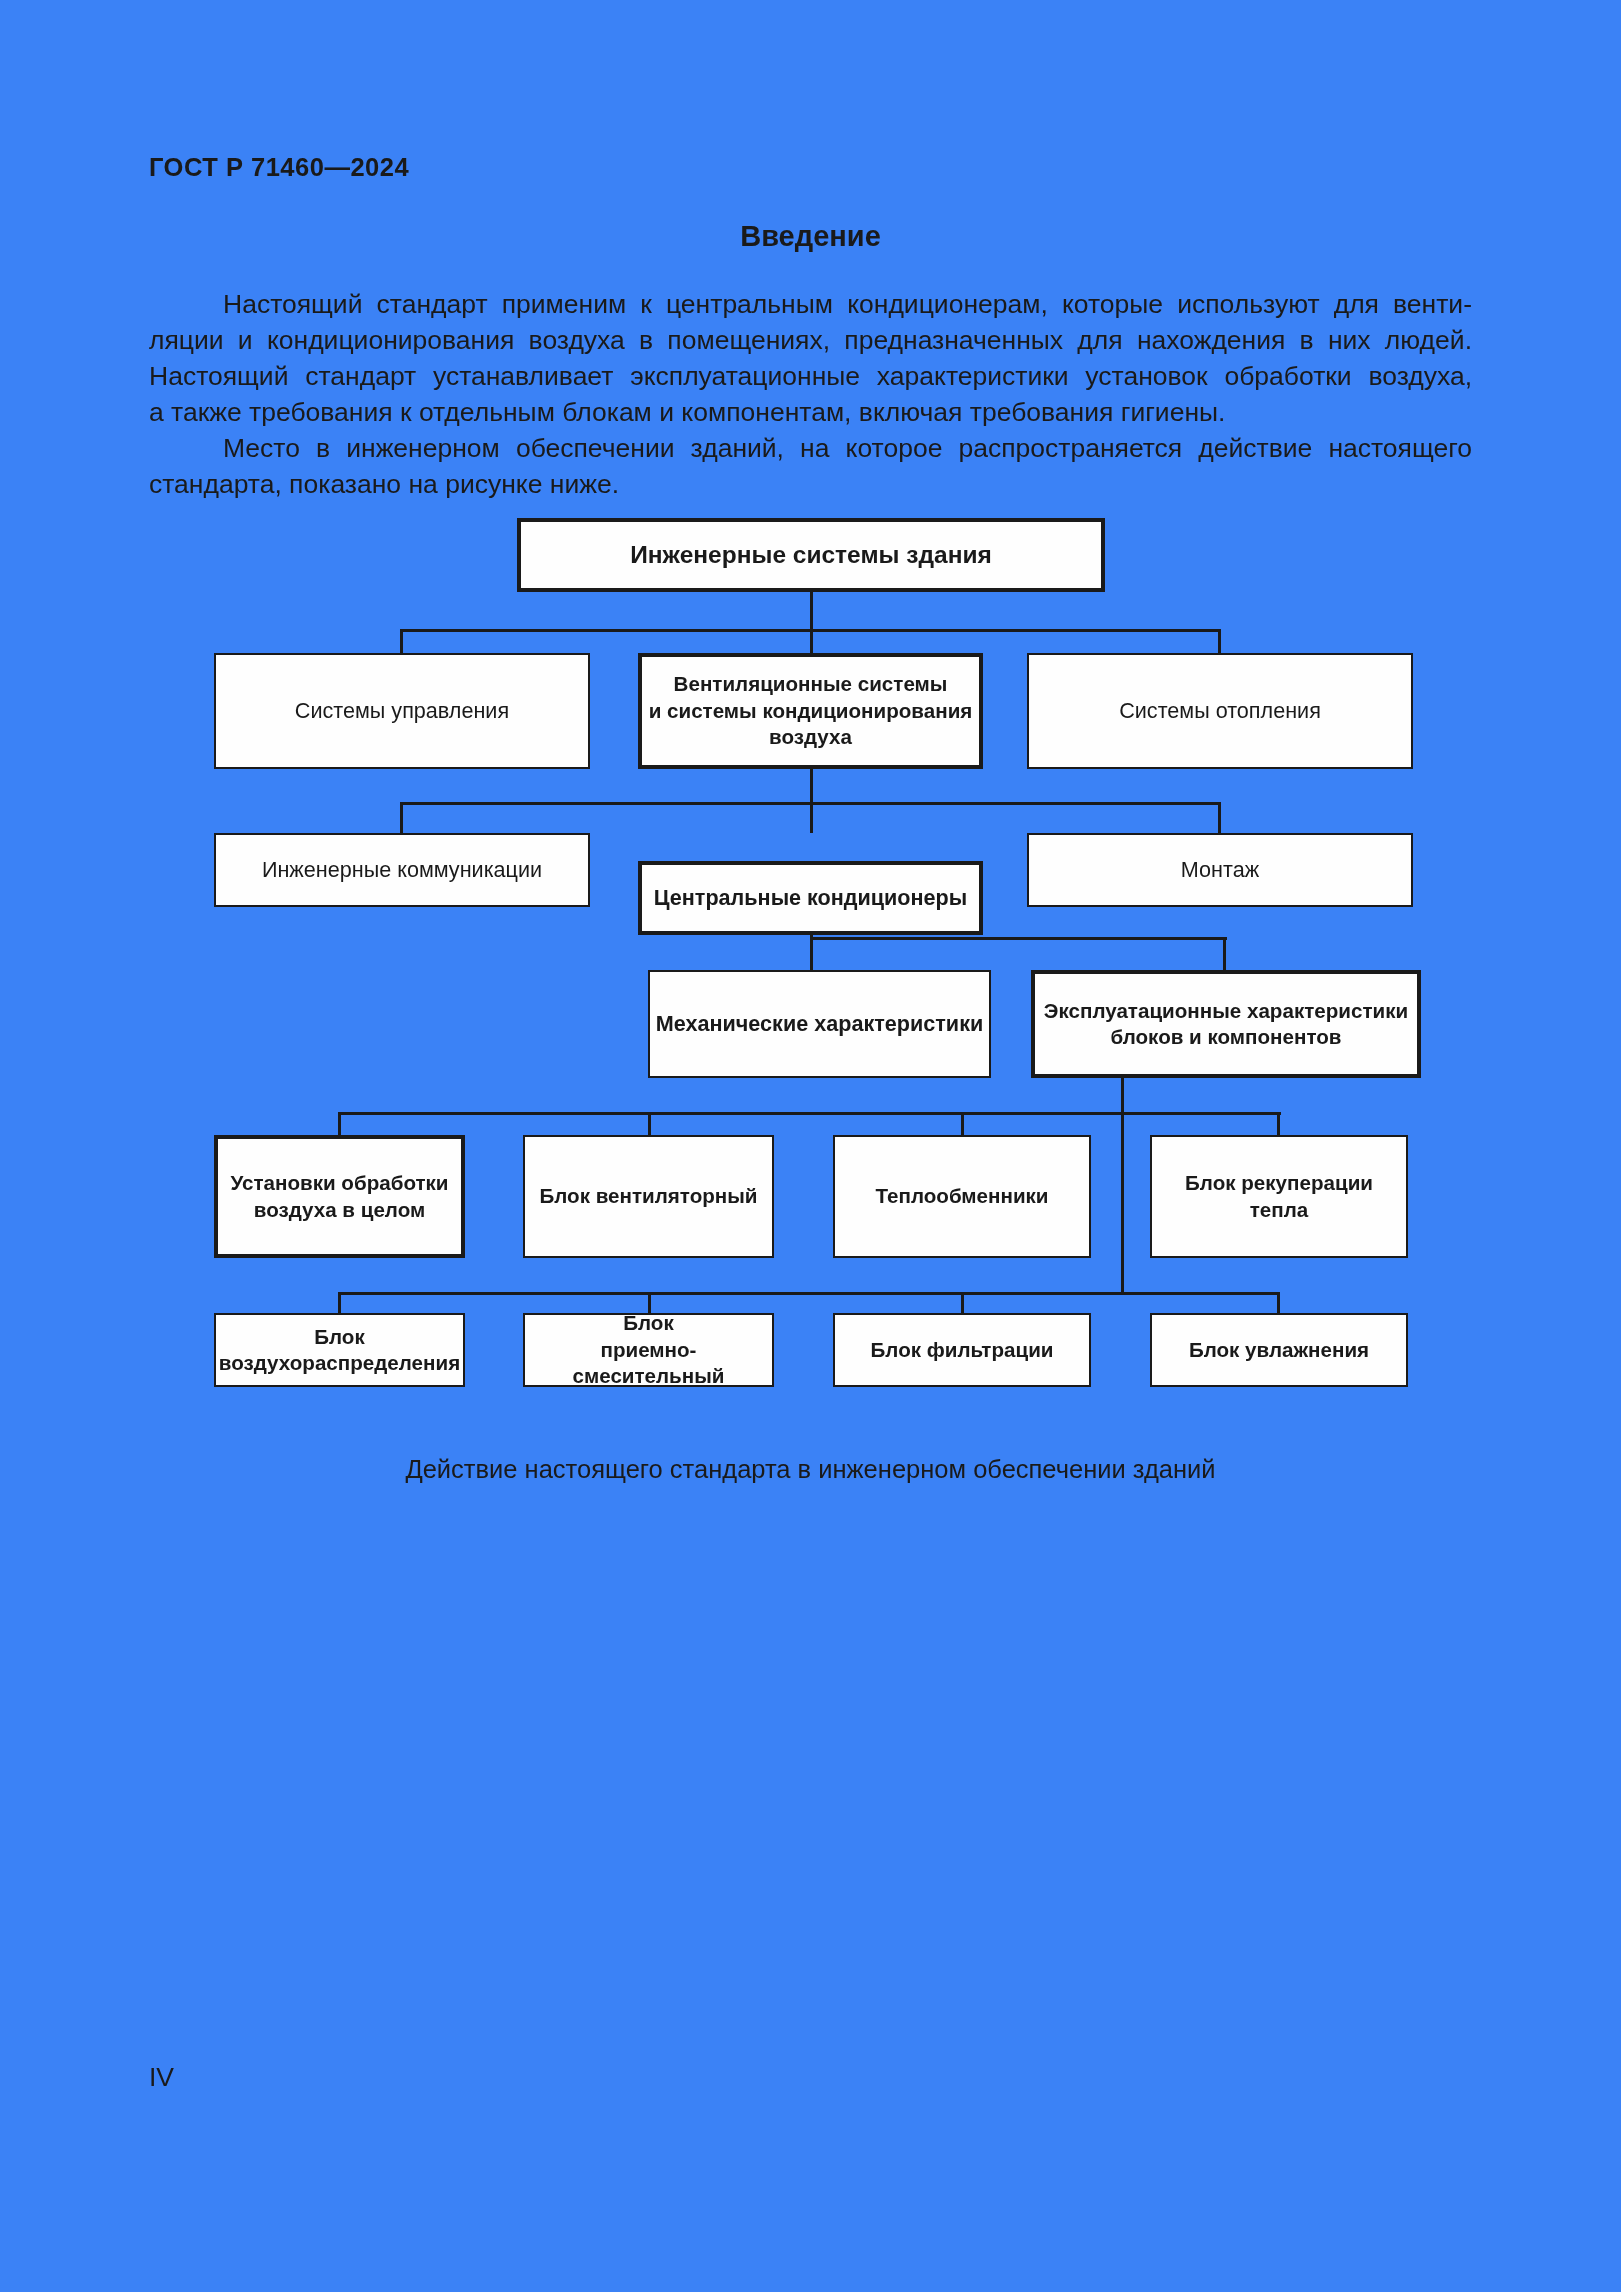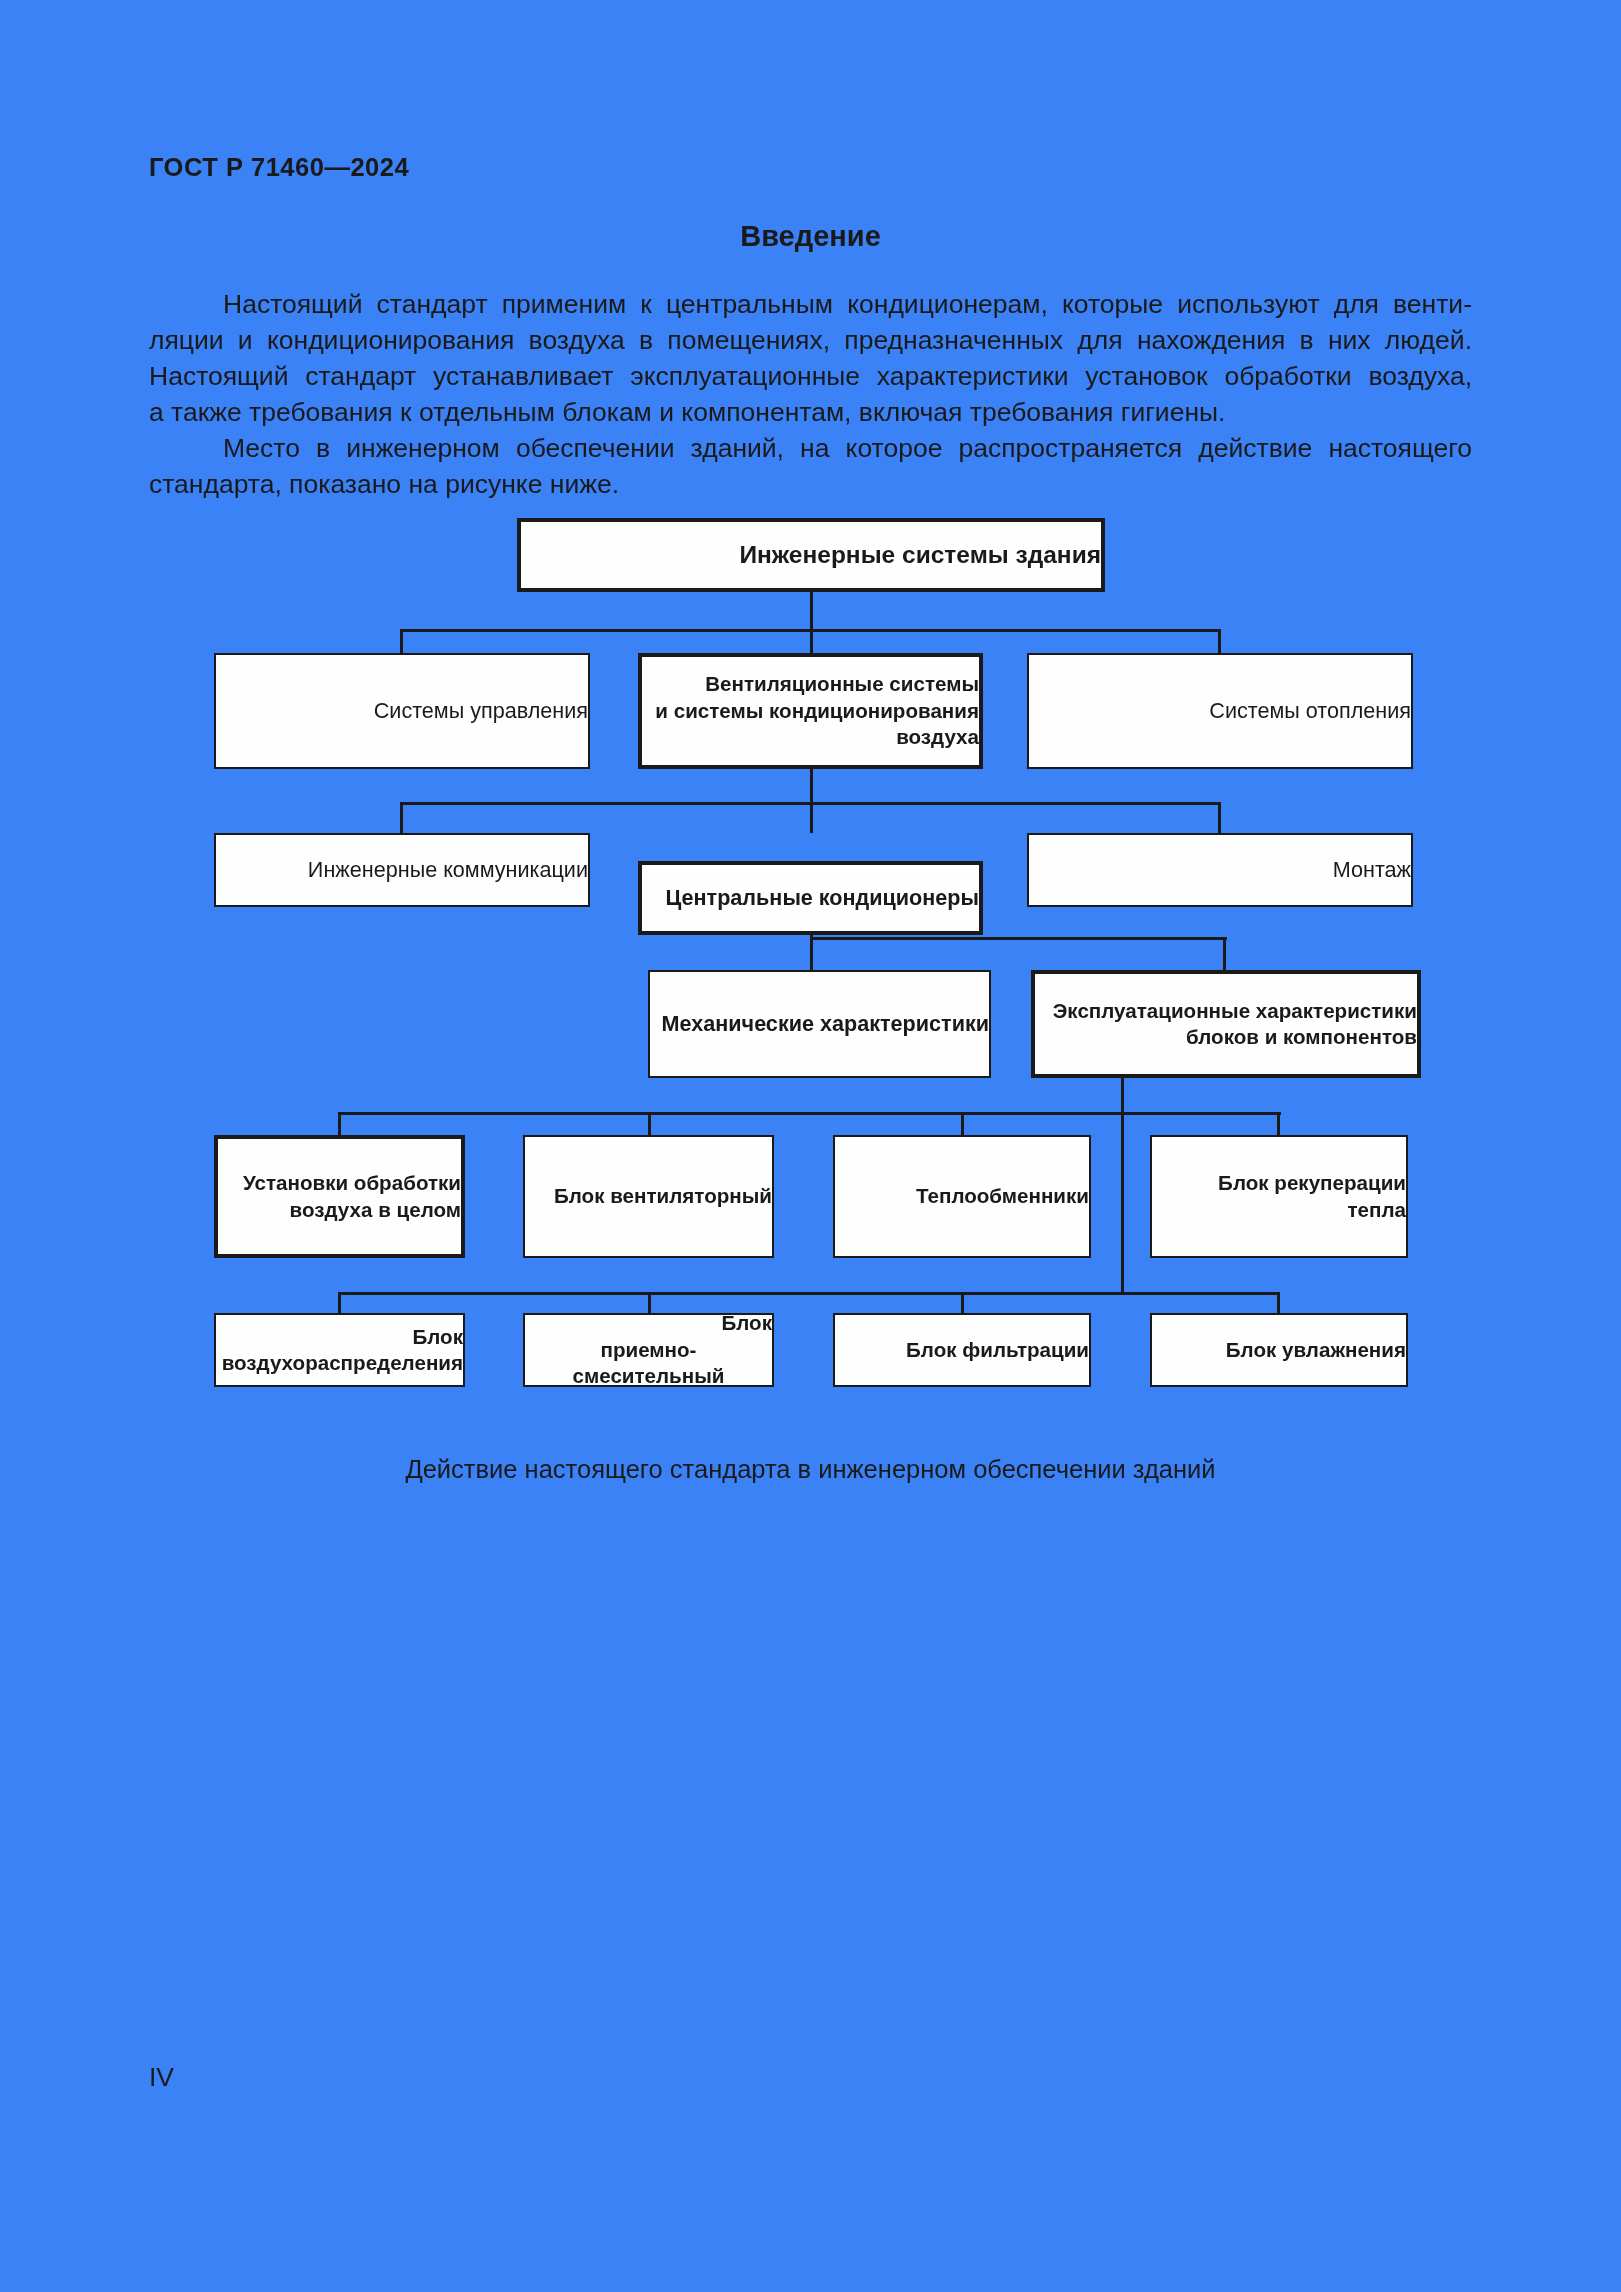--- a/index.html
+++ b/index.html
@@ -23,21 +23,21 @@
     position:absolute;left:149px;top:286px;width:1323px;
     font-size:26.5px;line-height:36px;
   }
   .line{white-space:nowrap;}
   .line.jl{white-space:normal;text-align:justify;text-align-last:justify;}
   .line.ind{padding-left:74px;}
   .figure{position:absolute;left:0;top:0;width:1621px;height:1862px;}
   .box{
     position:absolute;box-sizing:border-box;
     border:2.9px solid #1a1a1a;background:#fefefe;
-    display:flex;flex-direction:column;justify-content:center;align-items:flex-end;
+    display:flex;flex-direction:column;justify-content:center;align-items:center;
     text-align:center;line-height:26.5px;
   }
   .box.em{border-width:4.9px;font-weight:bold;}
   .box.b{font-weight:bold;}
   .cline{position:absolute;background:#1a1a1a;}
   .caption{
     position:absolute;left:149px;top:1455px;width:1323px;
     text-align:center;font-size:25.5px;
   }
   .pagenum{

